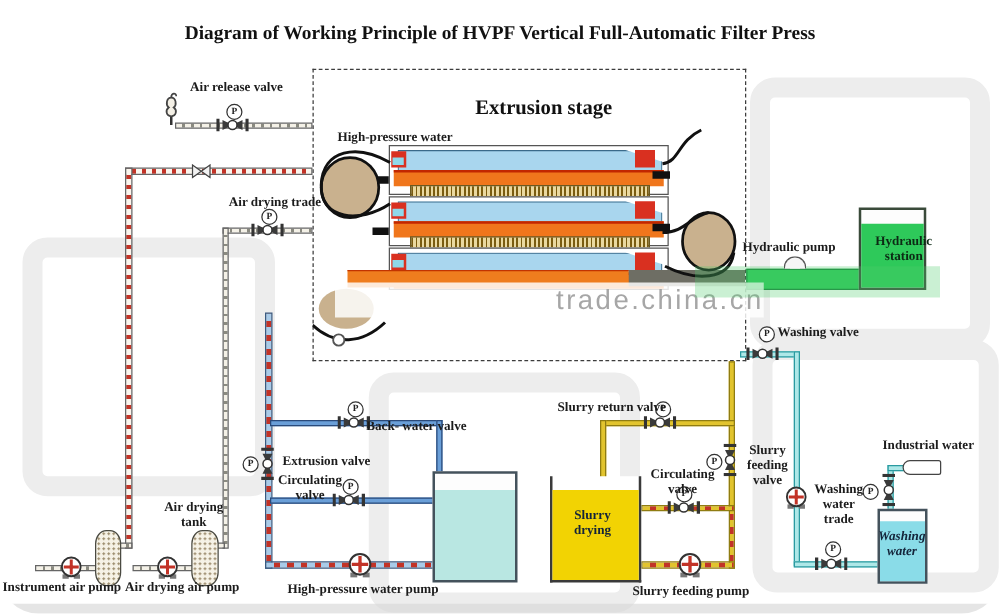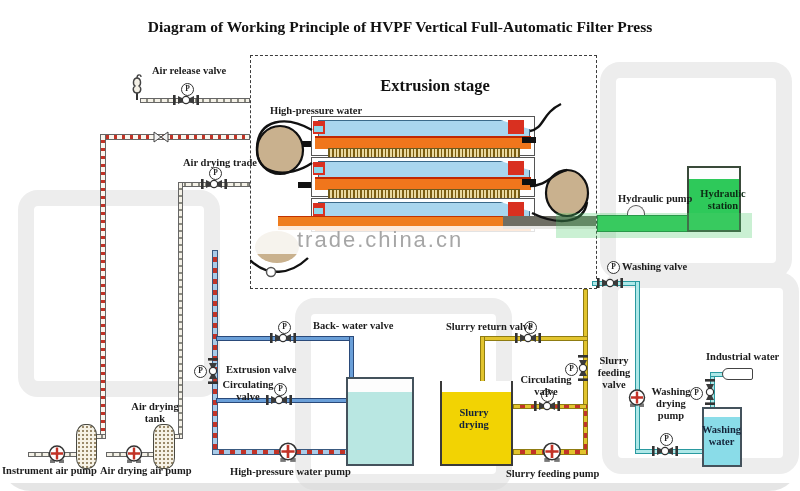--- a/index.html
+++ b/index.html
@@ -24,22 +24,22 @@
              clip-path:polygon(0 0,86% 0,100% 55%,100% 100%,0 100%);}
   .row .redL{position:absolute;left:1px;top:4px;width:12px;height:13px;background:#d93020;}
   .row .cyn{position:absolute;left:2px;top:9px;width:9px;height:6px;background:#8fd8ea;}
   .row .redR{position:absolute;right:10px;top:3px;width:16px;height:14px;background:#d93020;}
   .row .orange{position:absolute;left:3px;right:3px;top:19px;height:11px;background:#f0761c;border-top:2px solid #c22700;}
   .row .hatch{position:absolute;left:16px;right:14px;top:31px;height:8px;border:1px solid #6b5a20;
               background:repeating-linear-gradient(90deg,#7a5c10 0 1.5px,#ead9a0 1.5px 3.5px);}
   .cap{position:absolute;background:#111;z-index:3;}
   .oband{position:absolute;left:278px;top:216px;width:225px;height:13px;background:#ef7d1e;border-top:1.5px solid #c23300;z-index:3;}
   .gband{position:absolute;left:503px;top:216px;width:93px;height:13px;background:#6e6e64;z-index:3;}
-  .wmband{position:absolute;left:253px;top:226px;width:343px;height:28px;background:rgba(255,255,255,.84);
-          z-index:5;font:22px "Liberation Sans",sans-serif;color:#a6a6a6;letter-spacing:2px;padding-left:44px;box-sizing:border-box;line-height:28px;}
+  .wmband{position:absolute;left:268px;top:226px;width:343px;height:28px;background:rgba(255,255,255,.84);
+          z-index:5;font:22px "Liberation Sans",sans-serif;color:#a6a6a6;letter-spacing:2px;padding-left:44px;box-sizing:border-box;line-height:28px;text-align:right;}
   .belts{position:absolute;left:250px;top:55px;z-index:4;pointer-events:none;}
   .greenwash{position:absolute;left:556px;top:213px;width:196px;height:25px;background:rgba(80,205,110,.30);z-index:5;}
   
   .pipe{position:absolute;box-sizing:border-box;border:1px solid #666;z-index:2;}
   .air {background:repeating-linear-gradient(90deg,#f4f1e7 0 5px,#8a8a80 5px 7px);}
   .airv{background:repeating-linear-gradient(180deg,#f4f1e7 0 5px,#8a8a80 5px 7px);}
   .airr {background:repeating-linear-gradient(90deg,#faf6ee 0 5px,#c23327 5px 8px);}
   .airrv{background:repeating-linear-gradient(180deg,#faf6ee 0 5px,#c23327 5px 8px);}
   .blu{background:#6a9fd8;border-color:#2a4a7a;}
   .rb {background:repeating-linear-gradient(90deg,#a9cbe8 0 6px,#c23327 6px 11px);border-color:#3a5a80;}
@@ -200,21 +200,21 @@
   <div class="pipe rbv" style="left:212px;top:250px;width:6px;height:205px;"></div>
   <div class="pipe rb" style="left:212px;top:449px;width:136px;height:6px;"></div>
   <div class="pipe blu" style="left:216px;top:336px;width:138px;height:5px;"></div>
   <div class="pipe blu" style="left:349px;top:336px;width:5px;height:44px;"></div>
   <div class="pipe blu" style="left:216px;top:398px;width:132px;height:5px;"></div>
 
   <svg class="vlv" style="left:270px;top:332px;" width="26" height="12">
       <use href="#vlv"></use>
     </svg>
   <div class="pcirc" style="left:278px;top:321px;">P</div>
-  <div class="lbl" style="left:293px;top:320px;margin-left:20px;">Back- water valve</div>
+  <div class="lbl" style="left:293px;top:336px;">Back- water valve</div>
 
   <div class="vlv" style="left:202px;top:365px;width:26px;height:12px;transform:rotate(90deg);">
     <svg width="26" height="12">
         <use href="#vlv"></use>
       </svg></div>
   <div class="pcirc" style="left:194px;top:365px;">P</div>
   <div class="lbl" style="left:226px;top:364px;">Extrusion valve</div>
 
   <svg class="vlv" style="left:266px;top:394px;" width="26" height="12">
       <use href="#vlv"></use>
@@ -275,42 +275,42 @@
 
   <svg class="vlv" style="left:597px;top:277px;" width="26" height="12">
       <use href="#vlv"></use>
     </svg>
   <div class="pcirc" style="left:607px;top:261px;">P</div>
   <div class="lbl" style="left:622px;top:261px;">Washing valve</div>
 
   <svg class="pumpi" style="left:627px;top:388px;" width="20" height="20">
       <use href="#pmp"></use>
     </svg>
-  <div class="lbl c" style="left:648px;top:386px;width:46px;">Washing drying pump</div>
+  <div class="lbl c" style="left:648px;top:386px;width:46px;">Washing water trade</div>
 
   <svg class="vlv" style="left:652px;top:445px;" width="26" height="12">
       <use href="#vlv"></use>
     </svg>
   <div class="pcirc" style="left:660px;top:433px;">P</div>
 
   <div class="vlv" style="left:699px;top:386px;width:26px;height:12px;transform:rotate(90deg);">
     <svg width="26" height="12">
         <use href="#vlv"></use>
       </svg></div>
   <div class="pcirc" style="left:690px;top:387px;">P</div>
 
   <div class="tank" style="left:702px;top:407px;width:40px;height:60px;border:2px solid #44525c;background:#fdfdfd;">
     <div class="tfill" style="top:8px;background:#8adce8;"></div>
   </div>
-  <div class="tlabel" style="left:702px;top:418px;width:39px;height:36px;">Washing water</div>
+  <div class="tlabel" style="left:702px;top:418px;width:39px;height:36px;font-style:italic;">Washing water</div>
 
   <div class="capsule"></div>
   <div class="lbl" style="left:706px;top:351px;">Industrial water</div>
 
   <div class="pipe grn" style="left:597px;top:215px;width:92px;height:17px;"></div>
   <div class="dome" style="left:627px;top:205px;"></div>
-  <div class="lbl" style="left:618px;top:193px;">Hydraulic pump</div>
+  <div class="lbl" style="left:594px;top:193px;">Hydraulic pump</div>
   <div class="tank" style="left:687px;top:166px;width:54px;height:66px;border:2px solid #3a4a3a;background:#fdfdfd;">
     <div class="tfill" style="top:11px;background:#2ec95a;"></div>
   </div>
   <div class="tlabel" style="left:687px;top:184px;width:72px;height:32px;color:#0c2a14;">Hydraulic station</div>
 
 </div>
 
 </body></html>

